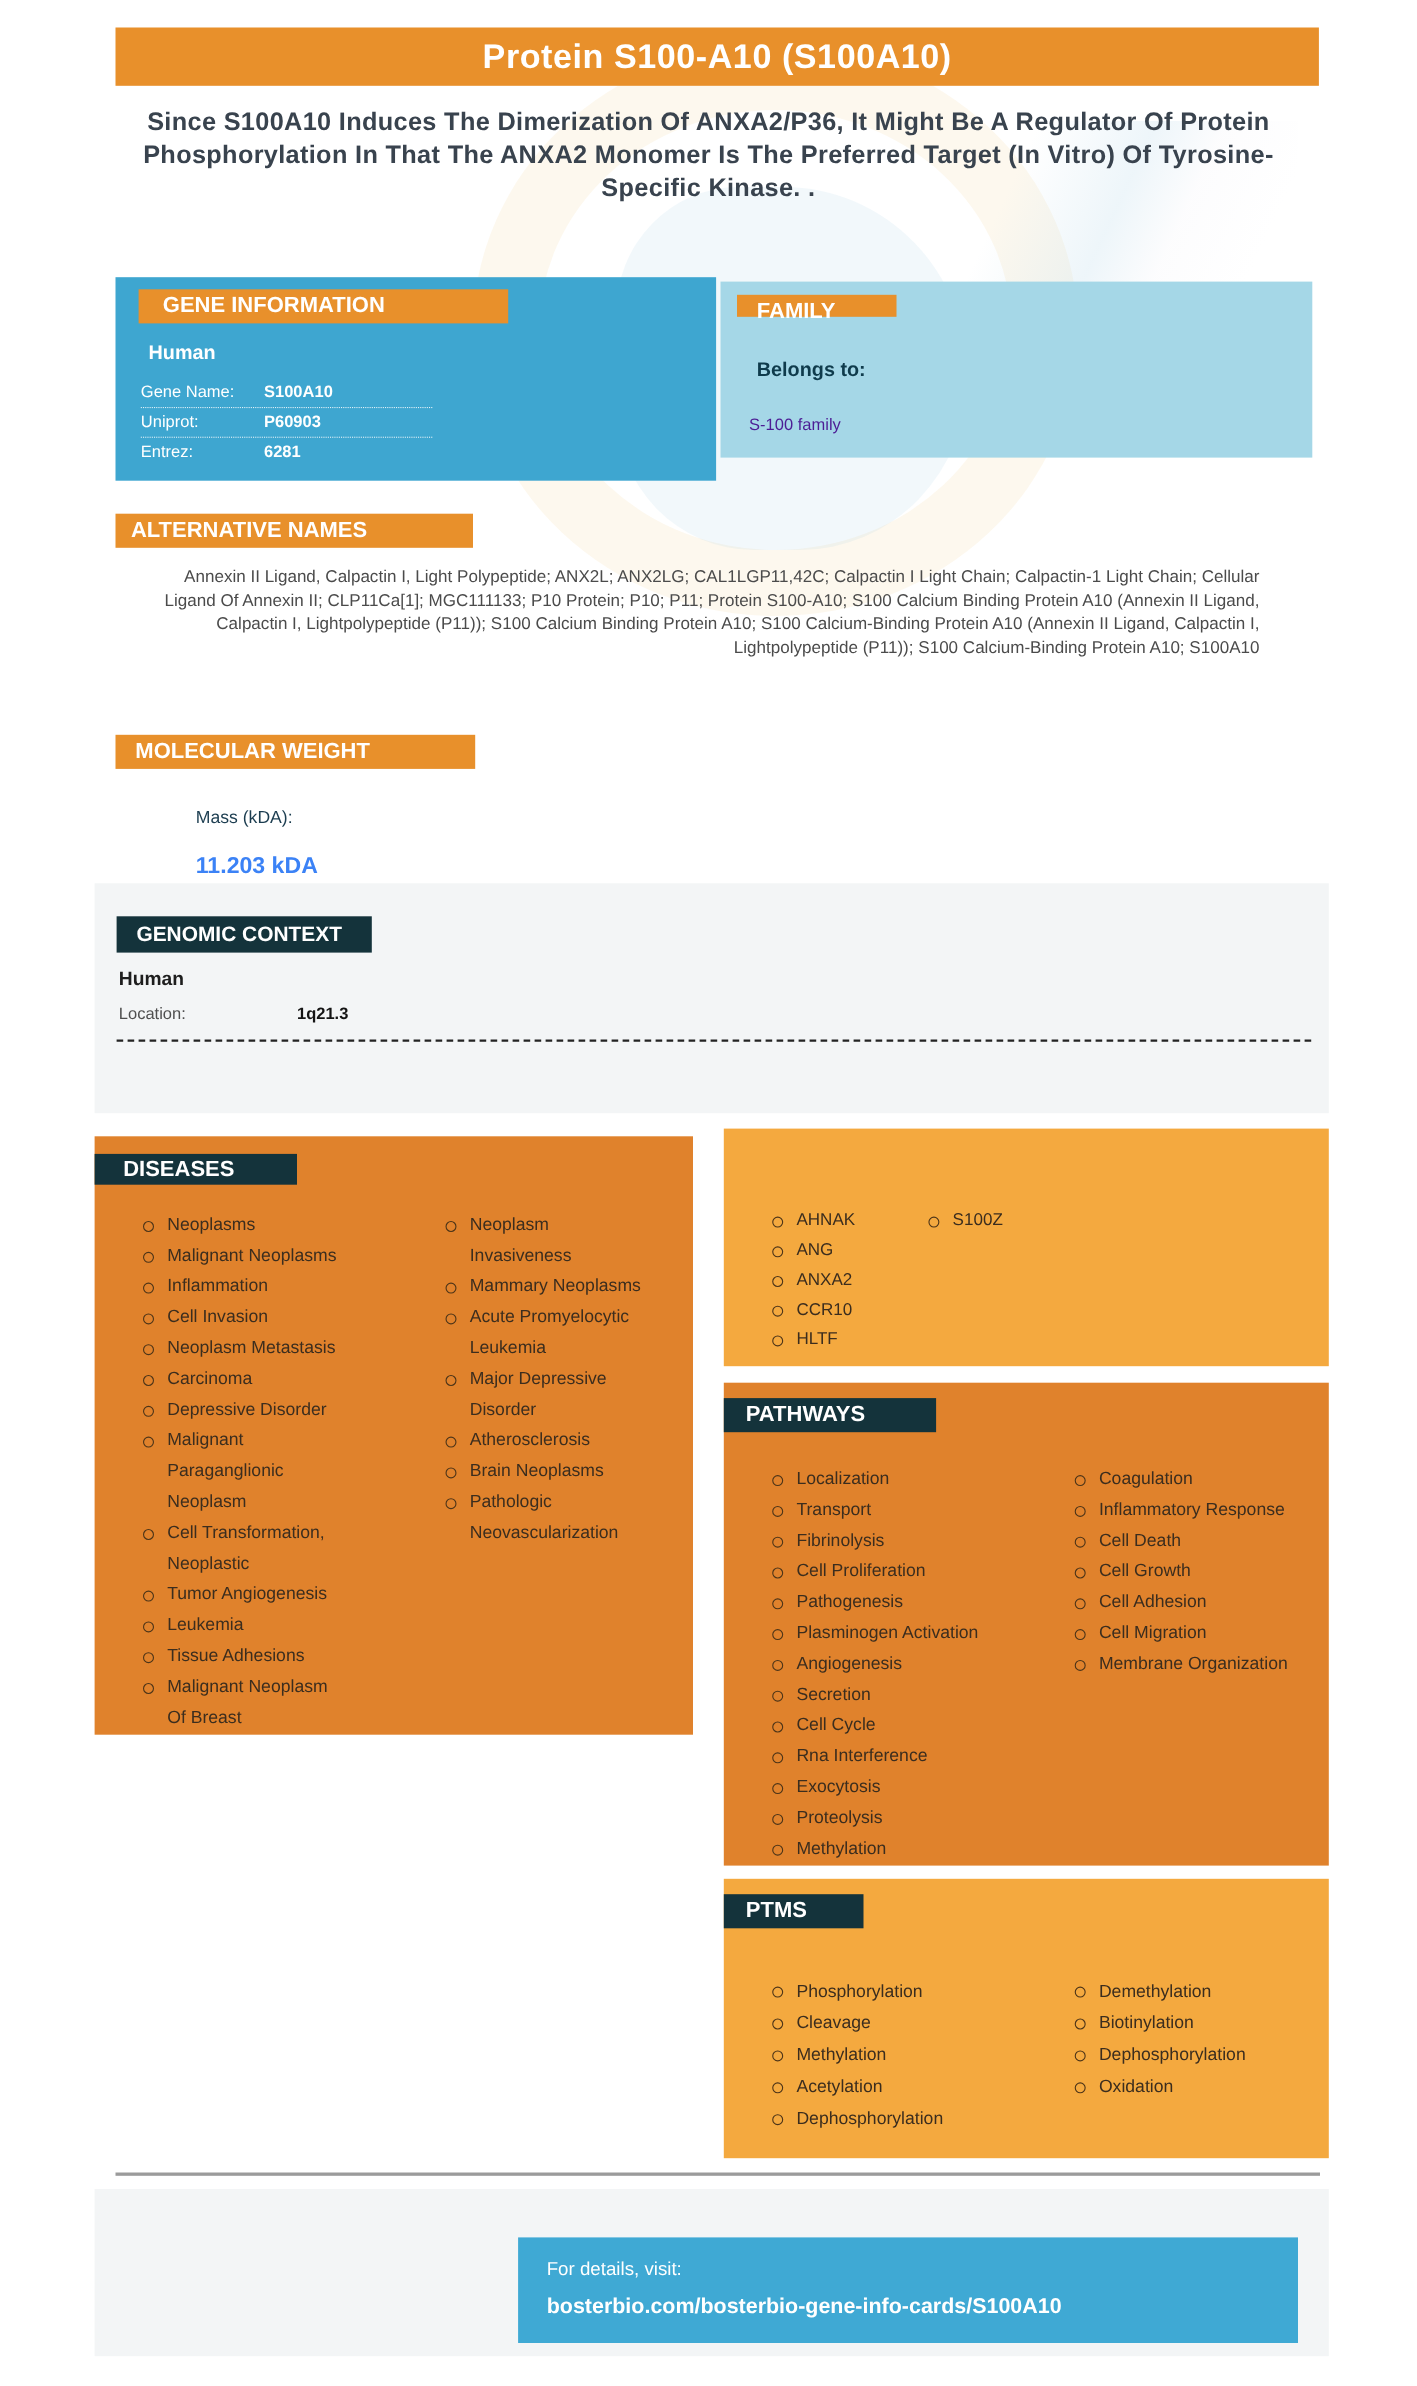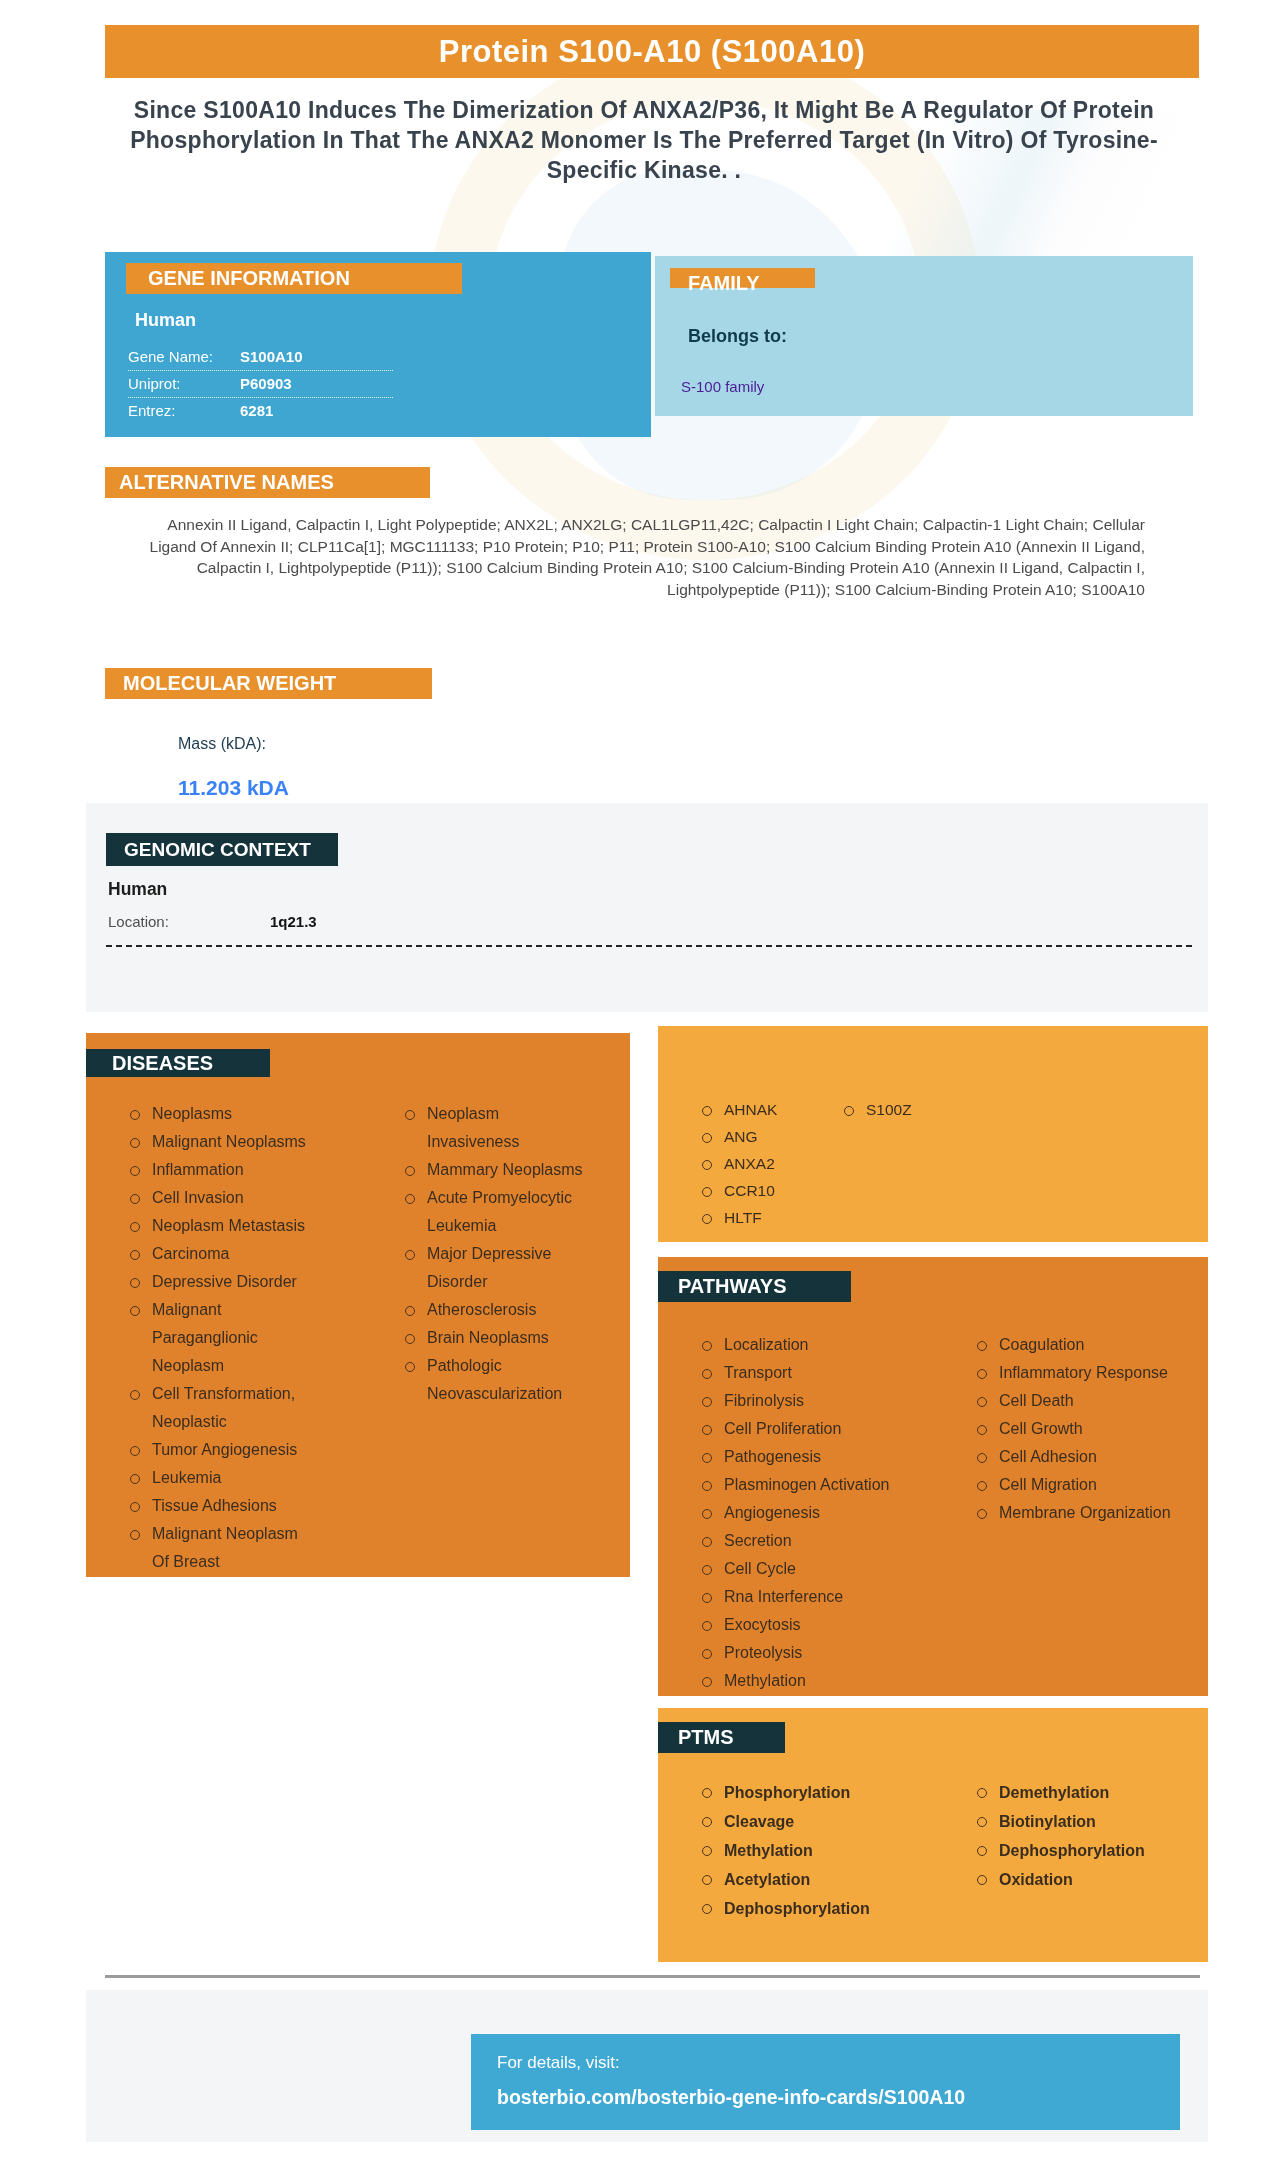--- a/index.html
+++ b/index.html
@@ -80,21 +80,21 @@
   }
   .dis-cols{left:44px;top:67px;}
   .dis-cols .c1{width:185px;margin-right:90px;}
   .dis-cols .c2{width:190px;}
   .ip-cols{left:44px;top:70px;}
   .ip-cols ul.blist li{line-height:27px;font-size:15.5px;}
   .ip-cols .c1{width:142px;}
   .pw-cols{left:44px;top:74px;}
   .pw-cols .c1{width:275px;}
   .pw-cols .c2{width:230px;}
-  .ptm-cols{left:44px;top:70px;font-weight:bold;}
+  .ptm-cols{left:44px;top:88px;}
   .ptm-cols .c1{width:275px;}
   .ptm-cols ul.blist li{line-height:29px;}
   .ptm-gap{margin-top:29px;}
   
   .rule{left:105px;top:1975px;width:1095px;height:3px;background:#9B9B9B;}
   .footer-panel{left:86px;top:1990px;width:1122px;height:152px;background:#F3F5F6;}
   .footer-blue{left:471px;top:2034px;width:709px;height:96px;background:#3FA9D4;color:#fff;padding:19px 0 0 26px;}
   .footer-visit{font-size:17px;}
   .footer-url{font-size:19.5px;font-weight:bold;margin-top:13px;cursor:pointer;}
 </style>

